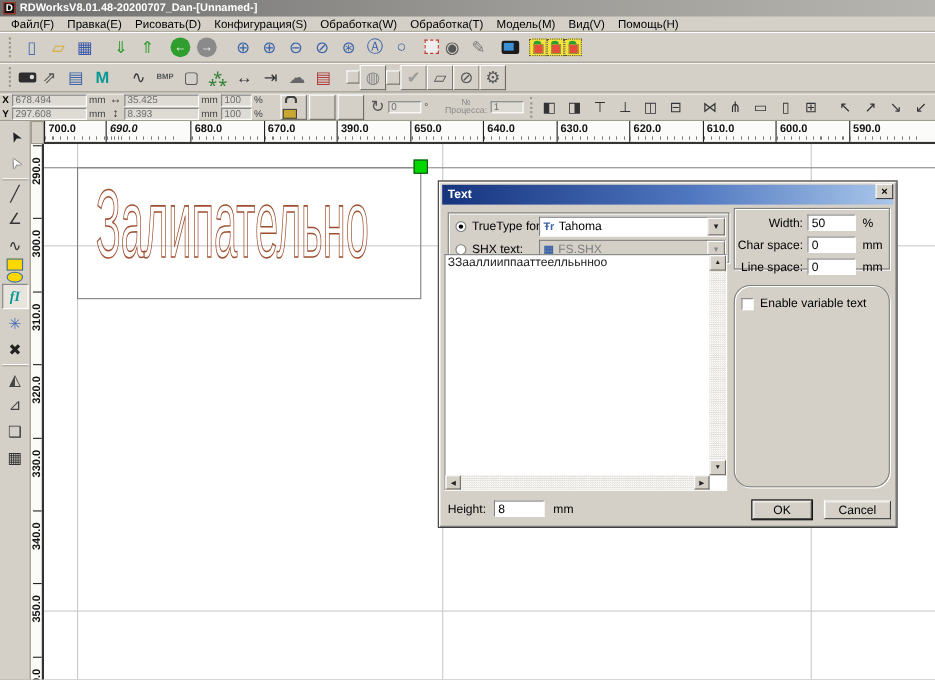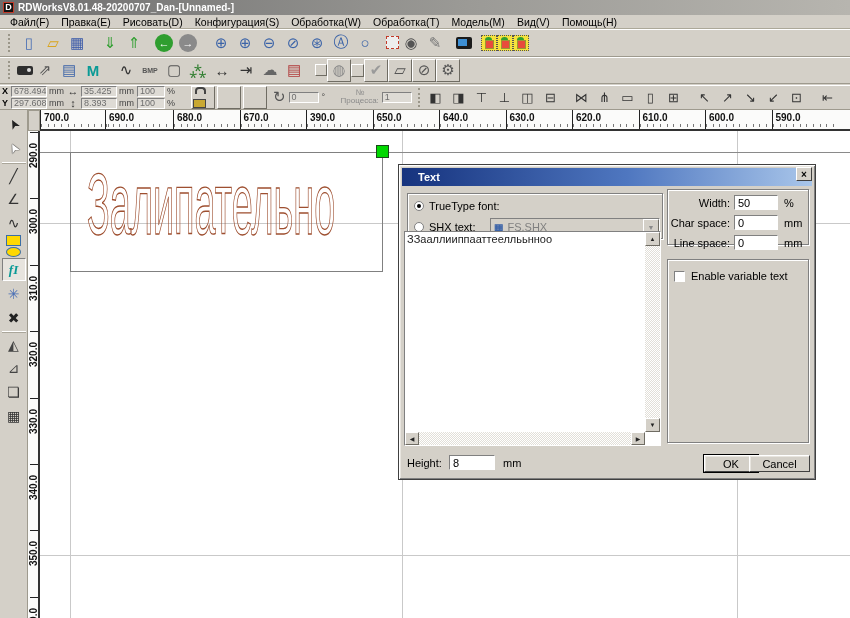--- a/index.html
+++ b/index.html
@@ -46,21 +46,21 @@
     repeating-linear-gradient(90deg,#3c64a8 0 1px,transparent 1px 4px),
     repeating-linear-gradient(0deg,#3c64a8 0 1px,transparent 1px 4px);border:1px solid #3c64a8;}
 
   
   .propbar{position:absolute;left:0;top:85px;width:850px;height:25px;display:flex;align-items:center;padding-left:2px;
     border-bottom:1px solid #9e9a8e;box-shadow:inset 0 1px 0 #fff;}
   .pcol{display:flex;flex-direction:column;gap:1px;margin-right:2px;}
   .prow{display:flex;align-items:center;height:11px;gap:2px;}
   .plbl{font-size:9px;font-weight:bold;width:7px;}
   .fld{height:11px;background:#dedbd5;border:1px solid;border-color:#808080 #fff #fff #808080;
-    color:#6e6e6e;font-size:9px;line-height:9px;padding:0 2px;width:36px;overflow:hidden;}
+    color:#6e6e6e;font-size:9px;line-height:9px;padding:0 2px;width:68px;overflow:hidden;}
   .fld.w28{width:28px;}
   .fld.w30{width:30px;color:#6e6e6e;}
   .unit{font-size:9px;color:#444;width:16px;}
   .dimico{font-size:11px;color:#333;width:12px;text-align:center;}
   .lockgrp{display:flex;gap:2px;margin:0 6px;}
   .lockgrp .lbtn{width:24px;height:23px;border:1px solid;border-color:#fff #6f6c63 #6f6c63 #fff;display:flex;align-items:center;justify-content:center;background:#d4d0c8;}
   .rotgrp{display:flex;align-items:center;gap:3px;margin-right:6px;}
   .rico{font-size:15px;color:#555;}
   .proc{display:flex;flex-direction:column;align-items:center;font-size:8px;color:#8a8a8a;line-height:8px;}
   .aligns{display:flex;align-items:center;gap:4px;border-left:2px dotted #9a9689;padding-left:6px;}
@@ -100,21 +100,21 @@
   .frame{position:absolute;left:30px;top:21px;width:313px;height:120px;border:1px solid #808080;}
   .handle{position:absolute;left:336px;top:14px;width:13px;height:13px;background:var(--handle-color,#00d800);border:1px solid #1a4a1a;}
   .bigtext{position:absolute;left:47px;top:29px;font-size:88px;line-height:1;white-space:nowrap;
     transform:scaleX(0.43);transform-origin:0 0;color:transparent;
     -webkit-text-stroke:1.4px var(--outline-color,#9e4f30);}
 
   
   .dialog{position:absolute;left:398px;top:164px;width:418px;height:316px;background:#d4d0c8;
     border:1px solid #404040;box-shadow:inset 1px 1px 0 #fff,inset -1px -1px 0 #808080,inset 2px 2px 0 #e8e5df;}
   .dtitle{position:absolute;left:3px;top:3px;right:3px;height:18px;
-    background:linear-gradient(90deg,#16337e,#4f77c0 55%,#a9c6ea);display:flex;align-items:center;padding-left:16px;}
+    background:linear-gradient(90deg,#16337e,#4f77c0 55%,#a9c6ea);display:flex;align-items:center;padding-left:5px;}
   .dtitle .dtxt{color:#fff;font-weight:bold;font-size:11px;}
   .dclose{position:absolute;right:3px;top:2px;width:16px;height:14px;background:#d4d0c8;
     border:1px solid;border-color:#fff #404040 #404040 #fff;display:flex;align-items:center;justify-content:center;
     font-size:10px;font-weight:bold;}
   .grp{position:absolute;border:1px solid #808080;box-shadow:1px 1px 0 #fff,inset 1px 1px 0 #fff;}
   .grp-font{left:8px;top:28px;width:256px;height:46px;}
   .radio-row{position:absolute;left:6px;display:flex;align-items:center;gap:5px;height:14px;}
   .radio{width:10px;height:10px;border-radius:50%;background:#fff;border:1px solid #808080;position:relative;}
   .radio.on::after{content:"";position:absolute;left:2px;top:2px;width:4px;height:4px;border-radius:50%;background:#000;}
   .rlabel{font-size:11px;}
@@ -126,21 +126,21 @@
     display:flex;align-items:center;justify-content:center;font-size:7px;color:#222;}
   .combo.disabled{background:#d4d0c8;}
   .combo.disabled .cval{color:#808080;}
   .combo.disabled .carrow{color:#8a8a8a;}
   .grp-params{left:268px;top:24px;width:142px;height:56px;}
   .pfrow{position:absolute;display:flex;align-items:center;}
   .pfrow .flabel{width:62px;text-align:right;font-size:11px;margin-right:4px;}
   .dfld{width:44px;height:15px;background:#fff;border:1px solid;border-color:#808080 #fff #fff #808080;
     font-size:11px;padding:0 3px;line-height:14px;}
   .pfrow .funit{font-size:11px;margin-left:6px;}
-  .grp-var{left:268px;top:94px;width:142px;height:184px;}
+  .grp-var{left:268px;top:94px;width:142px;height:184px;border-radius:15px;}
   .chkrow{position:absolute;left:6px;top:10px;display:flex;align-items:center;gap:6px;}
   .chk{width:11px;height:11px;background:#fff;border:1px solid;border-color:#808080 #fff #fff #808080;}
   .txtarea{position:absolute;left:5px;top:66px;width:257px;height:215px;background:#fff;
     border:1px solid;border-color:#808080 #fff #fff #808080;text-decoration:underline;}
   .txtcontent{position:absolute;left:2px;top:1px;right:17px;font-size:11px;color:#222;}
   .vscroll{position:absolute;right:0;top:0;width:15px;bottom:13px;background:#efede8;
     background-image:repeating-conic-gradient(#fff 0 25%,#e2dfd8 0 50%);background-size:2px 2px;}
   .hscroll{position:absolute;left:0;bottom:0;right:15px;height:13px;background:#efede8;
     background-image:repeating-conic-gradient(#fff 0 25%,#e2dfd8 0 50%);background-size:2px 2px;}
   .sbtn{position:absolute;background:#d4d0c8;border:1px solid;border-color:#fff #6f6c63 #6f6c63 #fff;
@@ -150,21 +150,21 @@
   .vscroll .sbtn.down{bottom:0;}
   .hscroll .sbtn{width:14px;height:13px;top:0;}
   .hscroll .sbtn.lf{left:0;}
   .hscroll .sbtn.rt{right:0;}
   .heightrow{position:absolute;left:8px;top:290px;display:flex;align-items:center;}
   .heightrow .hlabel{font-size:11px;width:42px;}
   .heightrow .dfld{width:46px;}
   .heightrow .funit{font-size:11px;margin-left:8px;}
   .dbtn{position:absolute;width:54px;height:17px;background:#d4d0c8;border:1px solid;border-color:#fff #404040 #404040 #fff;
     box-shadow:inset 1px 1px 0 #e8e5df;font-size:11px;display:flex;align-items:center;justify-content:center;}
-  .dbtn.ok{left:285px;top:290px;outline:1px solid #000;margin-left:20px;}
+  .dbtn.ok{left:285px;top:290px;outline:1px solid #000;}
   .dbtn.cancel{left:350px;top:290px;width:61px;}
 </style>
 </head>
 <body>
 
 <div class="app">
 
   <div class="titlebar">
     <span class="appicon">D</span>
     <span class="title">RDWorksV8.01.48-20200707_Dan-[Unnamed-]</span>
@@ -296,21 +296,21 @@
         <div class="abtn">⊡</div>
         <div class="abtn sep">⇤</div>
       </div>
   </div>
 
   <div class="corner"></div>
   <div class="hruler">
       <div class="hcell" style="left: 0px; width: 73px;">
         <span>700.0</span>
       </div>
-      <div class="hcell" style="left: 65px; width: 66.5px;">
+      <div class="hcell" style="left: 56px; width: 66.5px; font-style: italic;">
         <span>690.0</span>
       </div>
       <div class="hcell" style="left: 133px; width: 66.5px;">
         <span>680.0</span>
       </div>
       <div class="hcell" style="left: 199.5px; width: 66.5px;">
         <span>670.0</span>
       </div>
       <div class="hcell" style="left: 266px; width: 66.5px;">
         <span>390.0</span>
@@ -397,20 +397,25 @@
     <div class="dtitle">
       <span class="dtxt">Text</span>
     </div>
     <div class="dclose">×</div>
 
     <div class="grp grp-font">
       <div class="radio-row" style="top:5px">
         <span class="radio on"></span>
         <span class="rlabel">TrueType font:</span>
       </div>
+      <div class="combo" style="top:3px">
+        <span class="cicon">Ŧr</span>
+        <span class="cval">Tahoma</span>
+        <span class="carrow">▼</span>
+      </div>
       <div class="radio-row" style="top:26px">
         <span class="radio"></span>
         <span class="rlabel">SHX text:</span>
       </div>
       <div class="combo disabled" style="top:24px">
         <span class="cicon">▦</span>
         <span class="cval">FS.SHX</span>
         <span class="carrow">▼</span>
       </div>
     </div>

